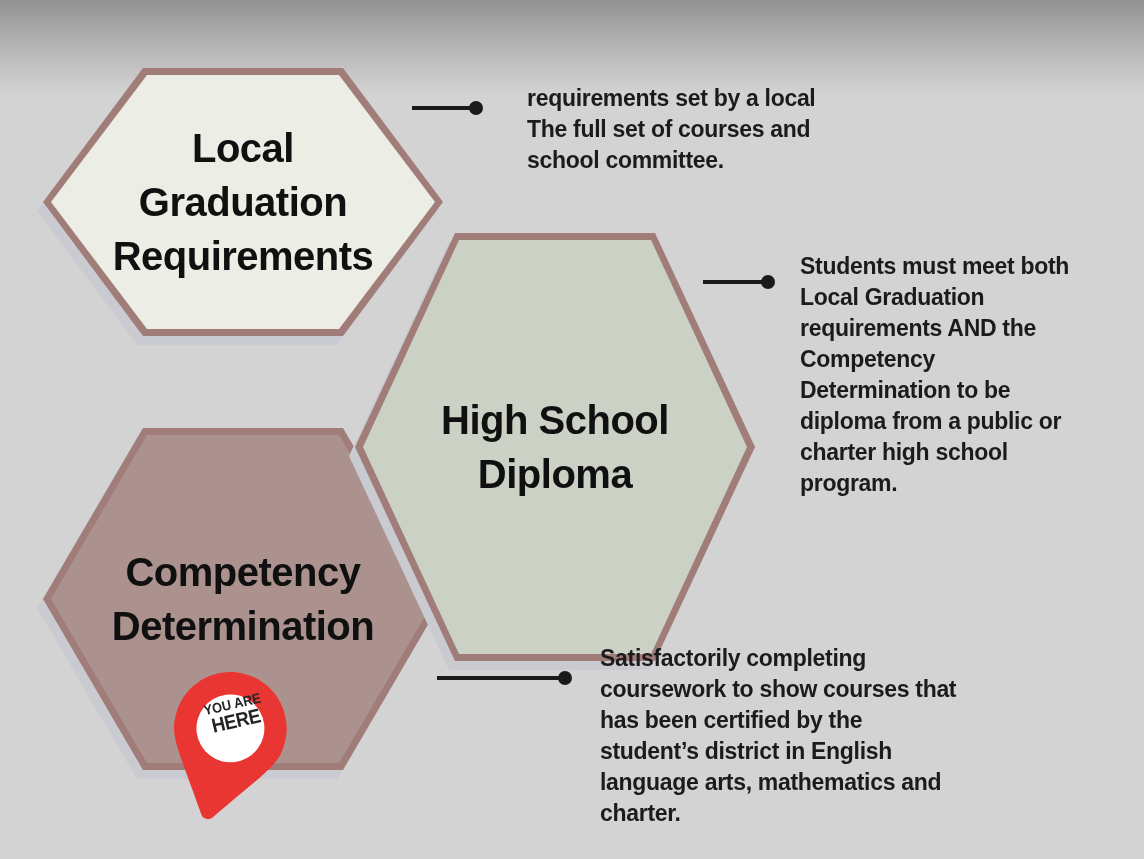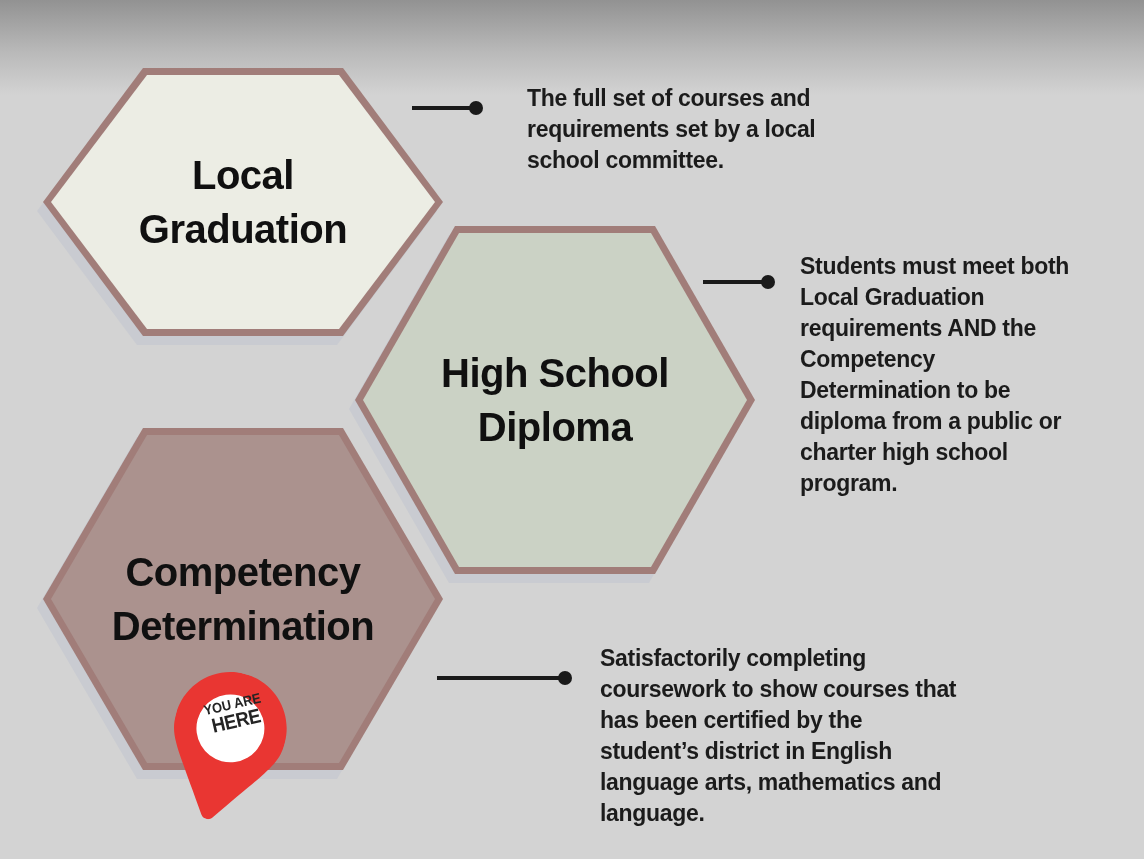--- a/index.html
+++ b/index.html
@@ -28,21 +28,21 @@
   
   .hex{position:absolute;}
   .hex-layer{position:absolute;clip-path:polygon(25% 0%,75% 0%,100% 50%,75% 100%,25% 100%,0% 50%);}
   .hex-shadow{left:-6px;top:9px;width:100%;height:100%;background:var(--hex_shadow);}
   .hex-border{left:0;top:0;width:100%;height:100%;background:var(--hex_border);}
   .hex-fill{left:8px;top:7px;width:calc(100% - 16px);height:calc(100% - 14px);}
   .hex1{left:43px;top:68px;width:400px;height:268px;z-index:1;}
   .hex1 .hex-fill{background:var(--hex1_fill);}
   .hex3{left:43px;top:428px;width:400px;height:342px;z-index:2;}
   .hex3 .hex-fill{background:var(--hex3_fill);}
-  .hex2{left:355px;top:226px;width:400px;height:348px;z-index:3;}
+  .hex2{left:355px;top:233px;width:400px;height:428px;z-index:3;}
   .hex2 .hex-fill{background:var(--hex2_fill);}
   .hex-title{
     position:absolute;inset:0;display:flex;flex-direction:column;
     justify-content:center;align-items:center;z-index:5;
     color:var(--title_color);font-weight:700;text-align:center;
   }
   .hex-title .line{font-size:40px;line-height:54px;letter-spacing:-0.5px;white-space:nowrap;}
   
   .callout-line{position:absolute;height:4px;background:var(--callout_color);z-index:4;}
   .callout-dot{
@@ -78,20 +78,21 @@
 
 <div class="canvas">
 
   <div class="hex hex1">
     <div class="hex-layer hex-shadow"></div>
     <div class="hex-layer hex-border"></div>
     <div class="hex-layer hex-fill"></div>
     <div class="hex-title">
         <div class="line">Local</div>
         <div class="line">Graduation</div>
+        <div class="line">Requirements</div>
       </div>
   </div>
 
   <div class="hex hex3">
     <div class="hex-layer hex-shadow"></div>
     <div class="hex-layer hex-border"></div>
     <div class="hex-layer hex-fill"></div>
     <div class="hex-title">
         <div class="line">Competency</div>
         <div class="line">Determination</div>
@@ -112,41 +113,41 @@
     <span class="callout-dot"></span>
   </div>
   <div class="callout-line line2">
     <span class="callout-dot"></span>
   </div>
   <div class="callout-line line3">
     <span class="callout-dot"></span>
   </div>
 
   <div class="desc desc1">
+      <div class="line">requirements set by a local</div>
       <div class="line">The full set of courses and</div>
-      <div class="line">requirements set by a local</div>
       <div class="line">school committee.</div>
     </div>
   <div class="desc desc2">
       <div class="line">Students must meet both</div>
       <div class="line">Local Graduation</div>
       <div class="line">requirements AND the</div>
       <div class="line">Competency</div>
       <div class="line">Determination to be</div>
       <div class="line">diploma from a public or</div>
       <div class="line">charter high school</div>
       <div class="line">program.</div>
     </div>
   <div class="desc desc3">
       <div class="line">Satisfactorily completing</div>
       <div class="line">coursework to show courses that</div>
       <div class="line">has been certified by the</div>
       <div class="line">student’s district in English</div>
       <div class="line">language arts, mathematics and</div>
-      <div class="line">language.</div>
+      <div class="line">charter.</div>
     </div>
 
   <div class="pin">
     <svg class="pin-svg" viewBox="0 0 384 512" xmlns="http://www.w3.org/2000/svg">
       <path fill="var(--pin_red)" d="M172.3 501.7C27 291 0 269.4 0 192 0 86 86 0 192 0s192 86 192 192c0 77.4-27 99-172.3 309.7-9.5 13.8-29.9 13.8-39.4 0z"></path>
       <circle cx="192" cy="192" r="116" fill="var(--pin_white)"></circle>
     </svg>
     <div class="pin-text">
         <div class="line">YOU ARE</div>
         <div class="line">HERE</div>

